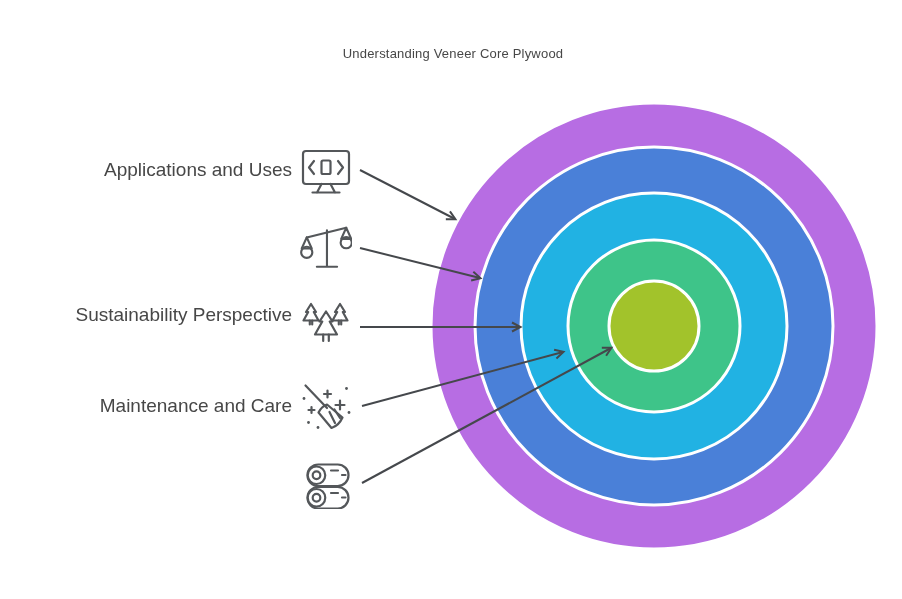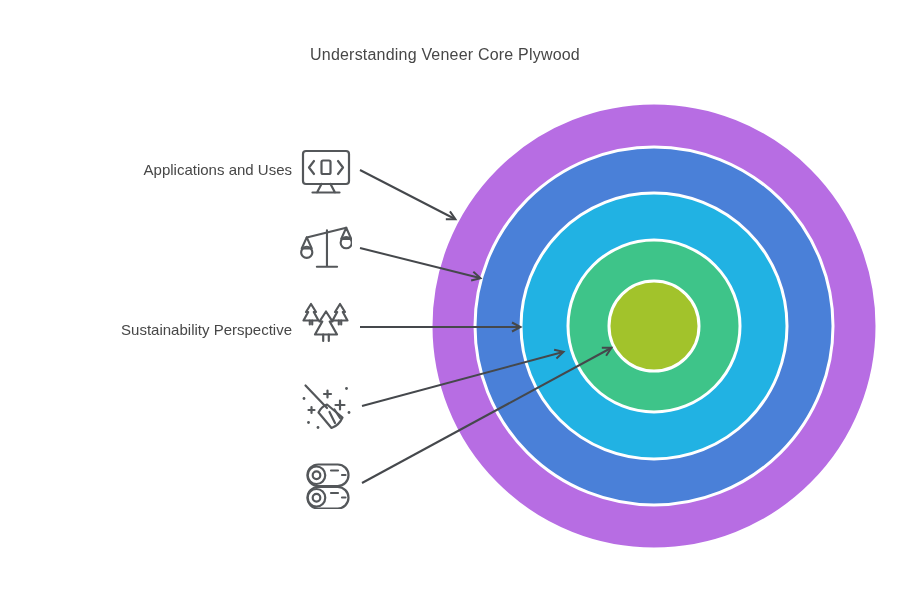--- a/index.html
+++ b/index.html
@@ -1,22 +1,22 @@
 <!DOCTYPE html>
 <html style="--text: #474747; --arrow: #45484c; --icon-stroke: #54575a; --ring-separator: #ffffff; --background: #ffffff;"><head>
 <meta charset="utf-8">
 <style>
   html,body{margin:0;padding:0;}
   body{background:var(--background,#fff);font-family:"Liberation Sans","DejaVu Sans",sans-serif;}
   .canvas{position:relative;width:902px;height:599px;background:var(--background,#fff);overflow:hidden;}
-  .title{position:absolute;left:0;top:46px;width:890px;text-align:center;font-size:16px;
-         color:var(--text,#474747);letter-spacing:.2px;}
+  .title{position:absolute;left:0;top:46px;width:890px;text-align:center;font-size:13px;
+         color:var(--text,#474747);letter-spacing:.2px;padding-left:8px;}
   .label{position:absolute;right:610px;height:22px;line-height:22px;white-space:nowrap;
-         font-size:15px;color:var(--text,#474747);}
-  .label.l1{top:159px}.label.l2{top:237px}.label.l3{top:319px}.label.l4{top:395px}.label.l5{top:472px}
+         font-size:19px;color:var(--text,#474747);}
+  .label.l1{top:159px}.label.l2{top:237px}.label.l3{top:304px}.label.l4{top:395px}.label.l5{top:472px}
   .icon{position:absolute;left:300px;width:52px;height:52px;}
   .icon.i1{top:144px}.icon.i2{top:222px}.icon.i3{top:301px}.icon.i4{top:380px}.icon.i5{top:457px}
   .icon svg{display:block;width:52px;height:52px;}
   .icon .st{stroke:var(--icon-stroke,#54575a);fill:none;stroke-width:2.2;stroke-linecap:round;stroke-linejoin:round;}
   .icon .stw{stroke:var(--icon-stroke,#54575a);fill:var(--background,#fff);stroke-width:2.2;stroke-linecap:round;stroke-linejoin:round;}
   .icon .dot{fill:var(--icon-stroke,#54575a);stroke:none;}
   .overlay{position:absolute;left:0;top:0;}
   .ring{stroke:var(--ring-separator,#fff);stroke-width:3;}
   .arrow-line{stroke:var(--arrow,#45484c);stroke-width:2;fill:none;}
   .arrow-head{stroke:var(--arrow,#45484c);stroke-width:2;fill:none;}
@@ -43,20 +43,21 @@
     <line class="arrow-line" x1="360" y1="248" x2="480" y2="278" marker-end="url(#ah)"></line>
     <line class="arrow-line" x1="360" y1="327" x2="520" y2="327" marker-end="url(#ah)"></line>
     <line class="arrow-line" x1="362" y1="406" x2="563" y2="352" marker-end="url(#ah)"></line>
     <line class="arrow-line" x1="362" y1="483" x2="611" y2="348" marker-end="url(#ah)"></line>
   </svg>
 
   <div class="title">Understanding Veneer Core Plywood</div>
 
   <div class="label l1">Applications and Uses</div>
   <div class="label l3">Sustainability Perspective</div>
+  <div class="label l4">Maintenance and Care</div>
 
   <div class="icon i1">
     <svg viewBox="0 0 52 52">
       <rect class="st" x="3" y="7" width="46" height="33" rx="3"></rect>
       <polyline class="st" points="14,17 9,23.5 14,30"></polyline>
       <polyline class="st" points="38,17 43,23.5 38,30"></polyline>
       <rect class="st" x="21.5" y="16.5" width="9" height="13.5" rx="1.5"></rect>
       <path class="st" d="M21.5,40 L17,48.5 M30.5,40 L35,48.5 M12.5,48.5 H39.5"></path>
     </svg>
   </div>

